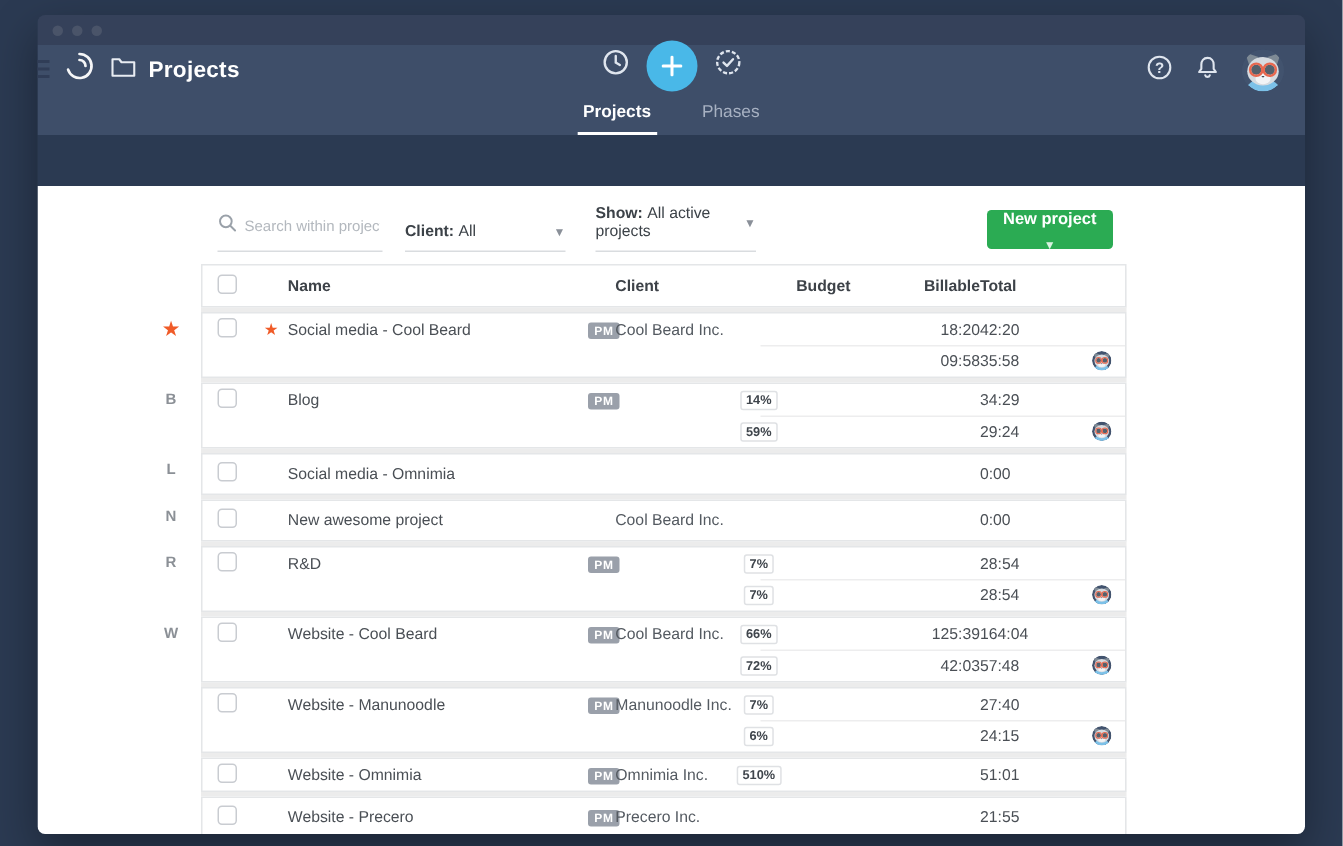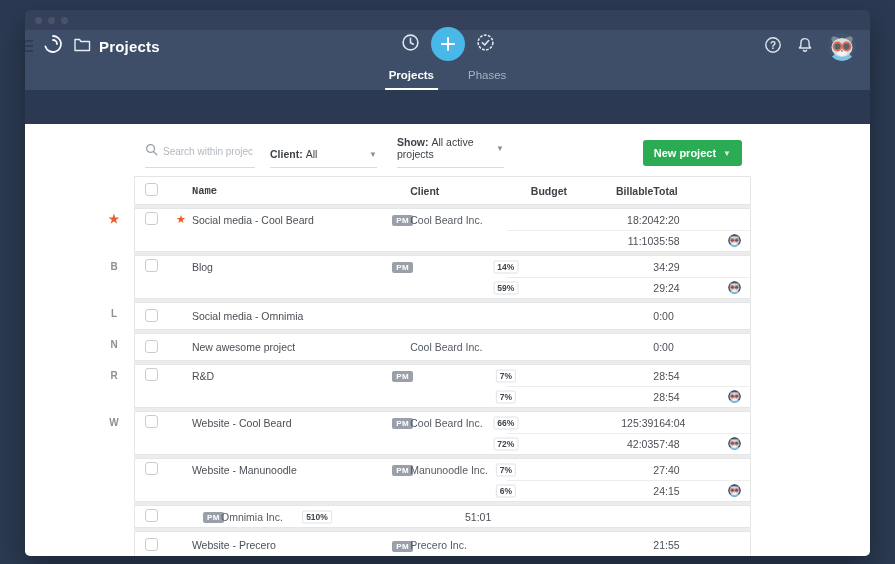--- a/index.html
+++ b/index.html
@@ -41,21 +41,21 @@
                         font-family:"Liberation Sans",sans-serif; margin-left:5px; }
   .search-field input::placeholder { color:#b3b8be; }
   .dd { justify-content:space-between; font-size:10.5px; color:#3c4248; }
   .dd-client { width:107px; margin-left:15px;margin-top:24px; }
   .dd-show  { width:107px; margin-left:20px;justify-content:flex-end; }
   .dd b { font-weight:700; margin-right:3px; }
   .caret { color:#8a9099; font-size:8px; margin-left:4px; }
   .spacer { flex:1; }
   .btn-new { background:#2bab53; color:#fff; font-size:11px; font-weight:700; border:0;
              border-radius:3px; height:26px; padding:0 11px; display:flex; align-items:center; gap:7px;
-             margin-bottom:2px; font-family:"Liberation Sans",sans-serif; }
+             margin-bottom:2px; font-family:"Liberation Sans",sans-serif;flex-direction:column; }
   .btn-new .caret { color:#d9f2e1; font-size:8px; margin:0; }
 
   
   .tablewrap { margin:8px 0 0 69px; }
   .rowblock { display:grid; grid-template-columns:40px 617px; margin-bottom:3px; }
   .gutter-cell { padding-top:6px; text-align:center; font-size:10px; font-weight:700; color:#8b9096; }
   .gutter-cell.star { color:#f05b28; font-size:12px; padding-top:4px; }
   .card { background:#fff; border:1px solid #e4e6e8; box-shadow:0 3px 0 0 #ececec; }
   .thead .line { height:27px; font-weight:700; color:#3d4248; }
   .line { height:21px; display:flex; align-items:center; font-size:10.5px; color:#4a4f55; }
@@ -217,21 +217,21 @@
       </button>
     </div>
 
     <div class="tablewrap">
 
       <div class="rowblock thead">
         <div class="gutter-cell"></div>
         <div class="card">
           <div class="line">
             <span class="cell-check"><span class="checkbox"></span></span>
-            <span class="cell-name" style="padding-left:17px;font-family:Liberation Mono, monospace;">Name</span>
+            <span class="cell-name" style="padding-left:17px;">Name</span>
             <span class="cell-badge"></span>
             <span class="cell-client" style="color:#3d4248;">Client</span>
             <span class="cell-budget col-budget-head">Budget</span>
             <span class="cell-billable">Billable</span>
             <span class="cell-total">Total</span>
             <span class="cell-avatar"></span>
           </div>
         </div>
       </div>
 
@@ -255,21 +255,21 @@
 
   <div class="line sub">
     <span class="cell-check"></span>
     <span class="cell-name">
                   <span class="star-slot"></span>
                   <span class="name-text"></span>
                 </span>
     <span class="cell-badge"></span>
     <span class="cell-client"></span>
     <span class="cell-budget"></span>
-    <span class="cell-billable">11:10</span>
+    <span class="cell-billable">09:58</span>
     <span class="cell-total">35:58</span>
     <span class="cell-avatar">
                   <svg class="mini-av">
                     <use href="#raccoon"></use>
                   </svg>
                 </span>
   </div>
 </div>
   </div>
 
@@ -457,20 +457,24 @@
                 </span>
   </div>
 </div>
   </div>
 
   <div class="rowblock">
     <div class="gutter-cell"></div>
     <div class="card">
   <div class="line">
     <span class="cell-check"><span class="checkbox"></span></span>
+    <span class="cell-name">
+                  <span class="star-slot"></span>
+                  <span class="name-text">Website - Omnimia</span>
+                </span>
     <span class="cell-badge"><span class="badge">PM</span></span>
     <span class="cell-client">Omnimia Inc.</span>
     <span class="cell-budget"><span class="bar"><span class="bar-fill" style="width: 100%; background: rgb(235, 74, 98);"></span><span class="bar-label">510%</span></span></span>
     <span class="cell-billable"></span>
     <span class="cell-total">51:01</span>
     <span class="cell-avatar"></span>
   </div>
 
 </div>
   </div>

